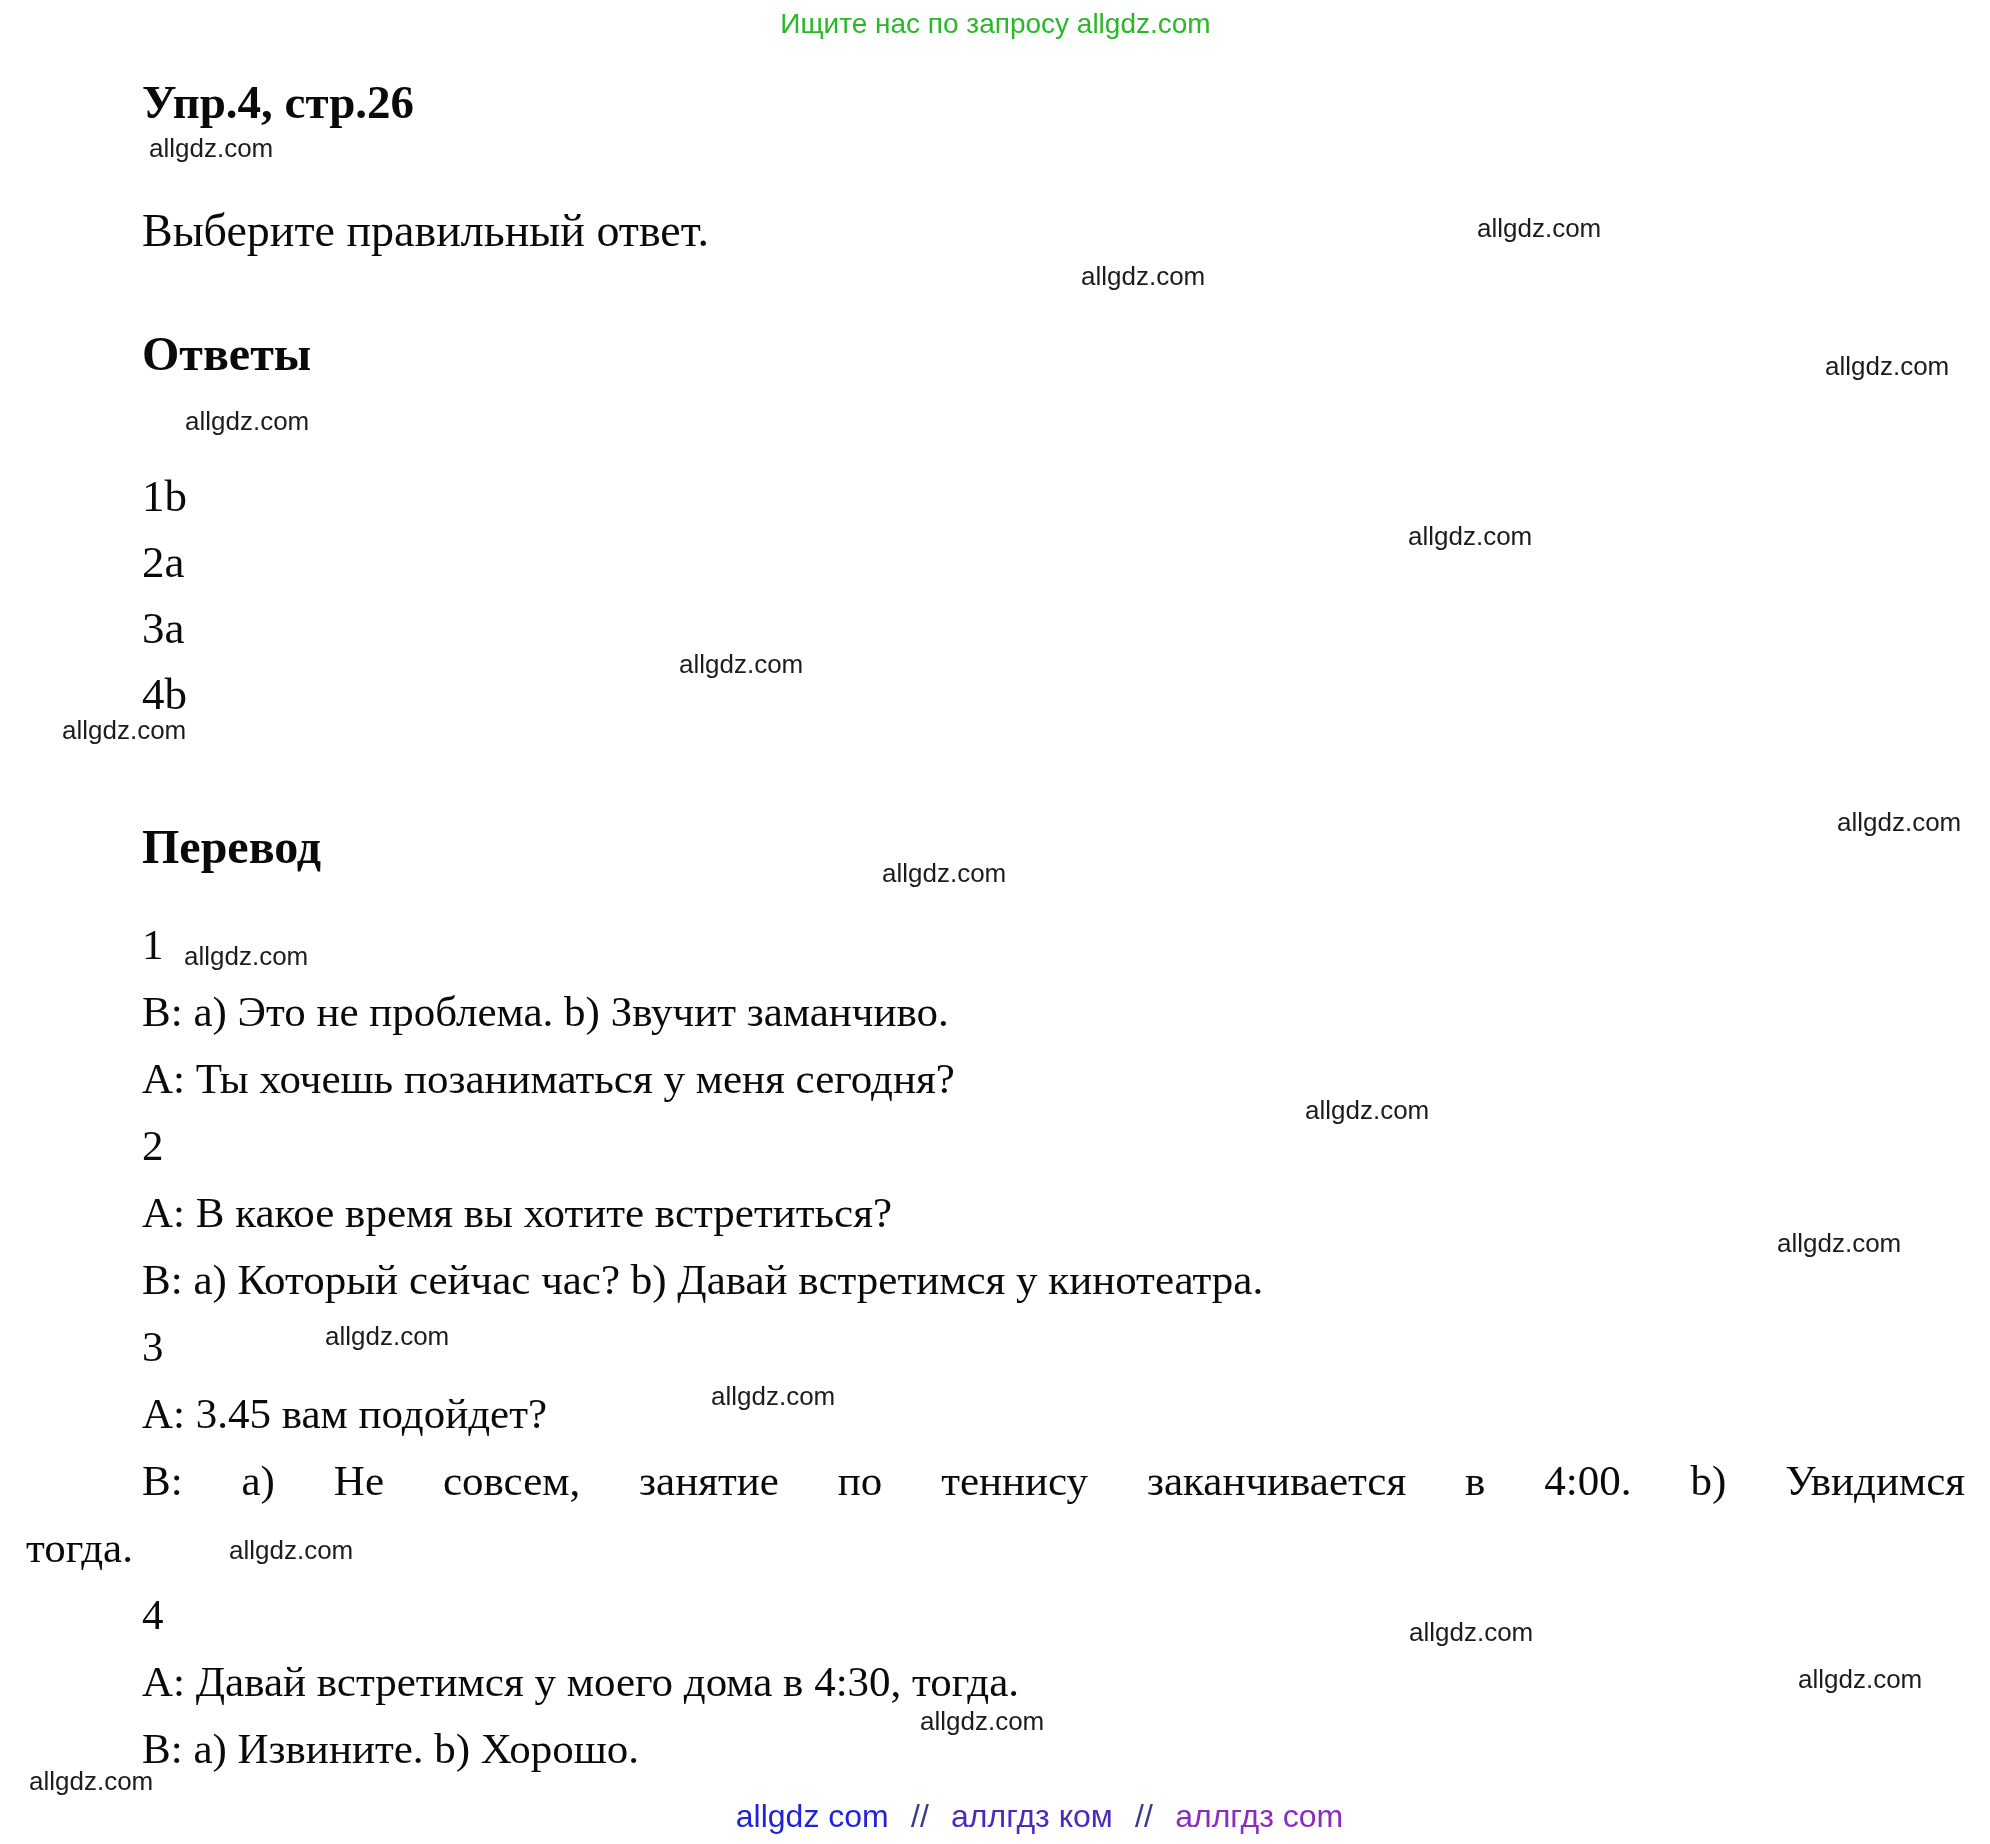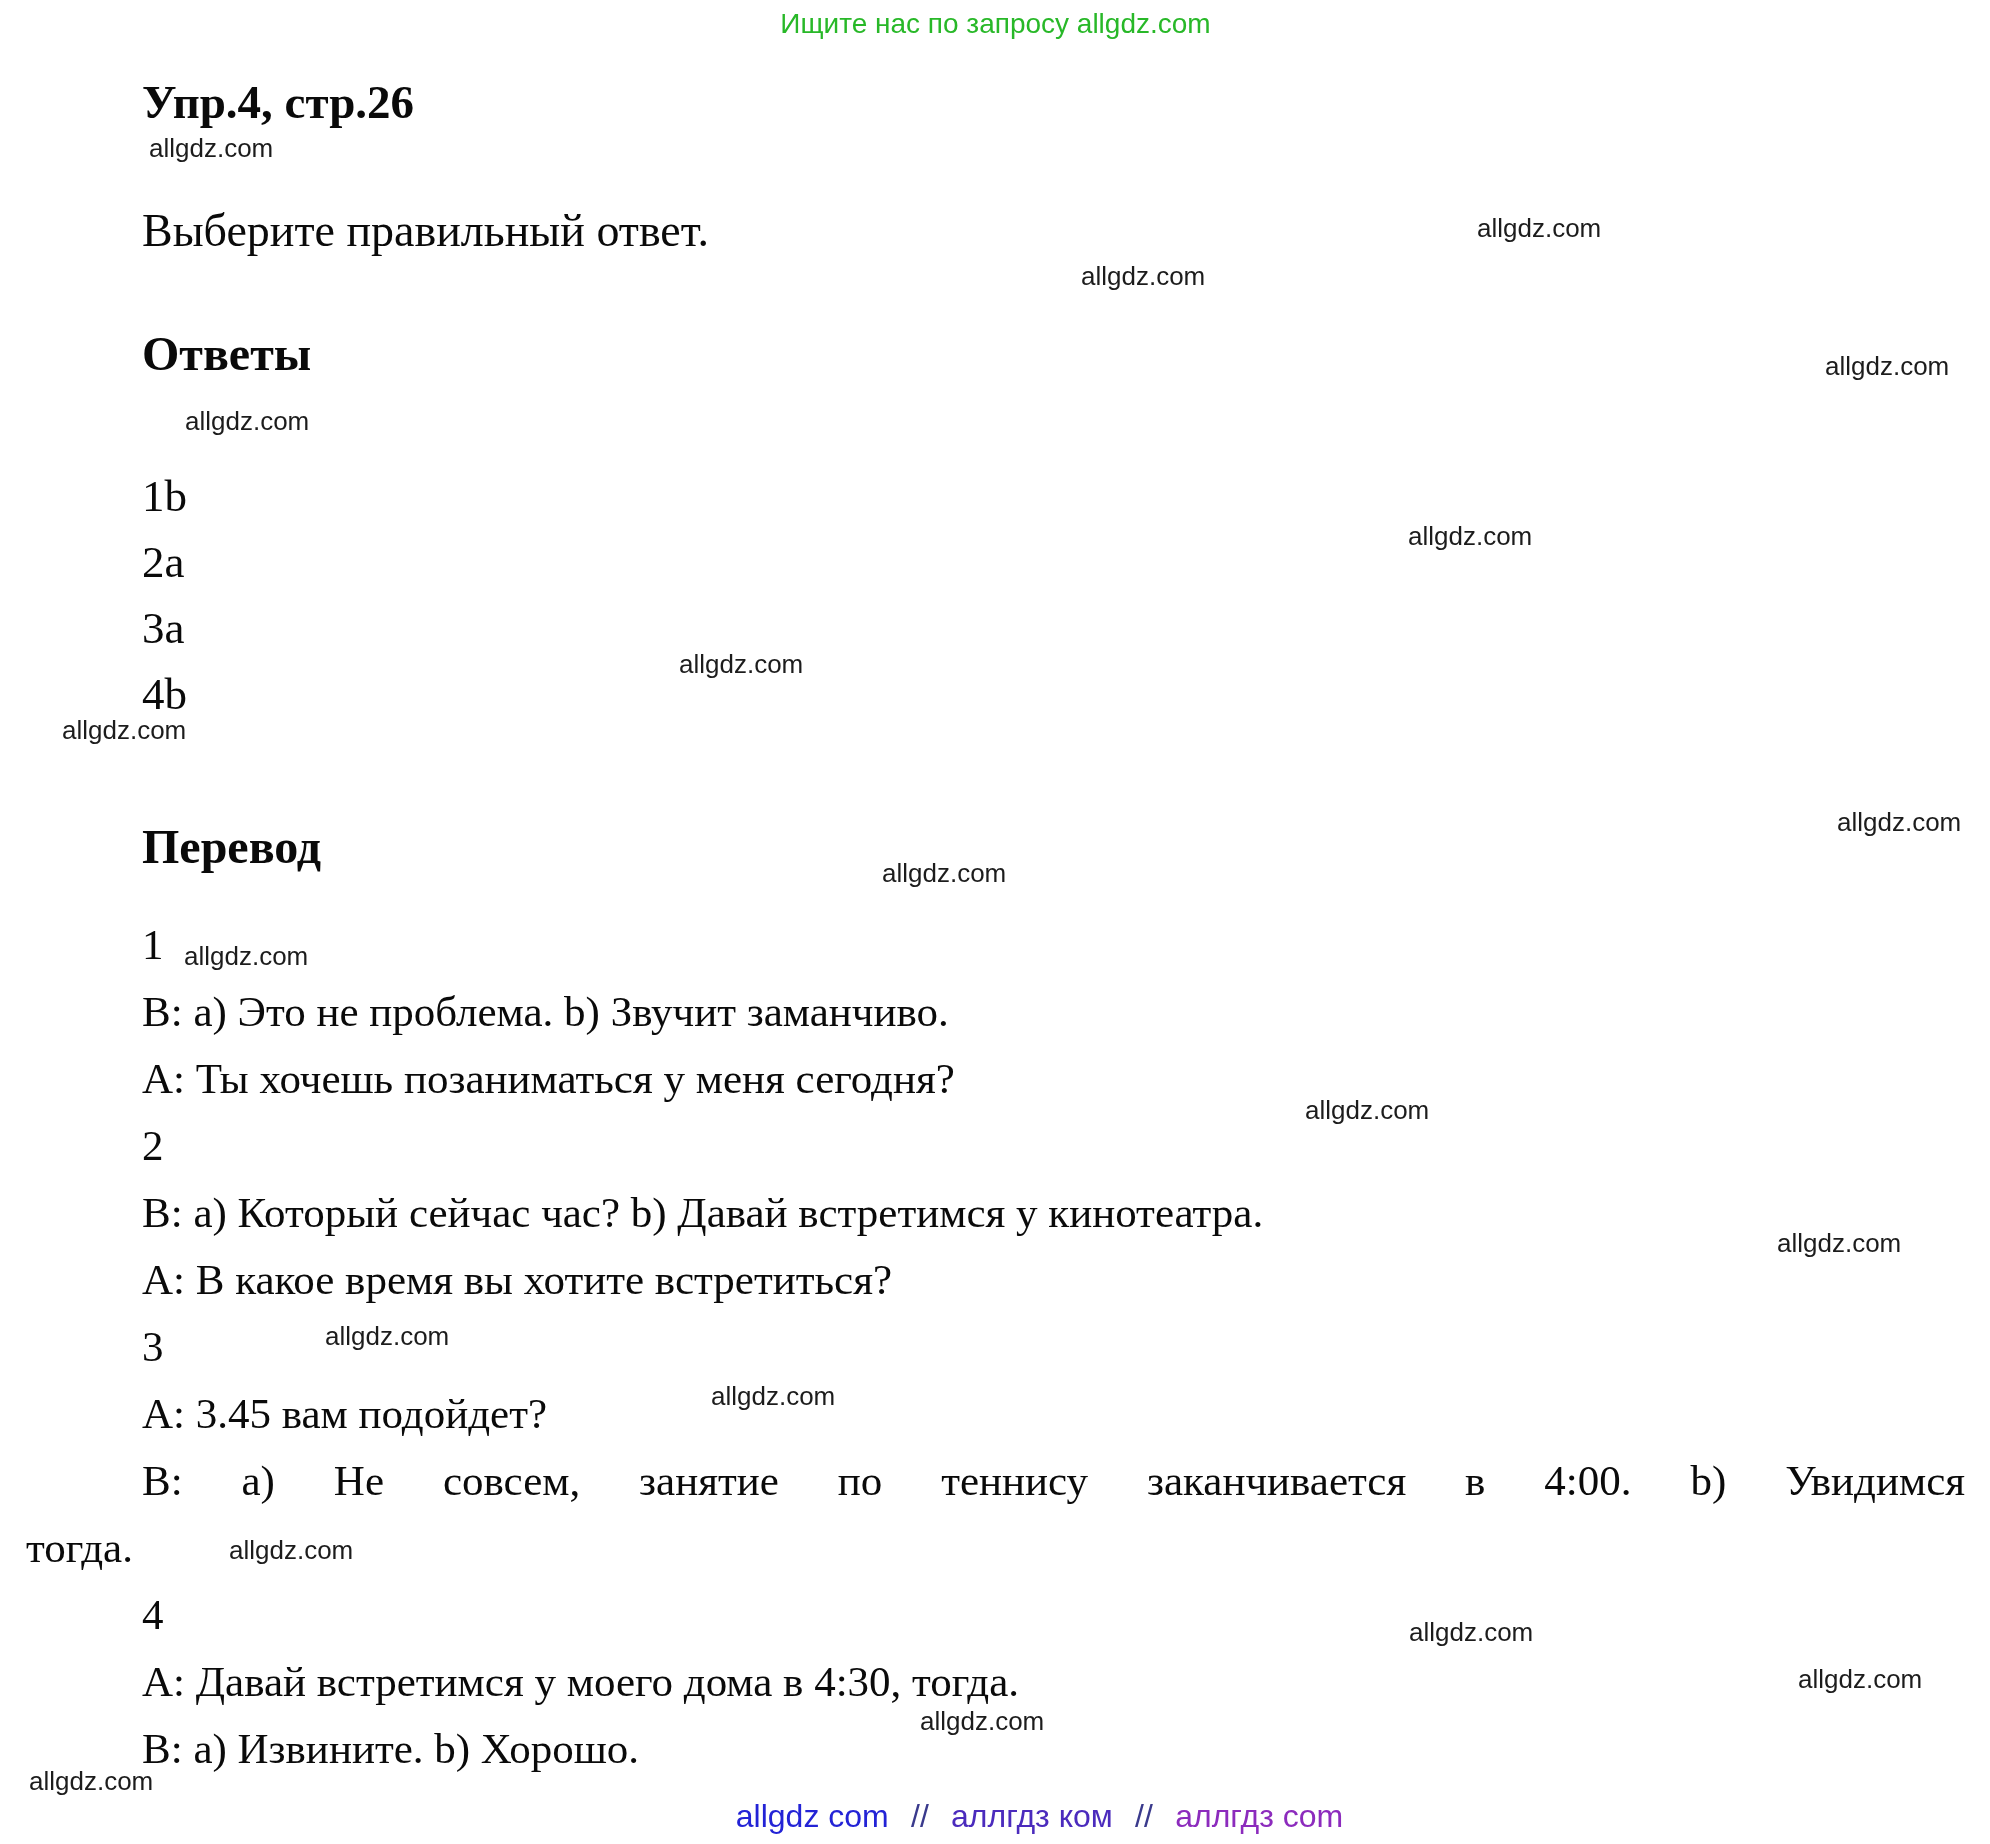--- a/index.html
+++ b/index.html
@@ -110,22 +110,22 @@
     <div>4b</div>
   </div>
 
   <div class="translation-heading">Перевод</div>
 
   <div class="dialogues">
     <div class="line">1</div>
     <div class="line">B: a) Это не проблема. b) Звучит заманчиво.</div>
     <div class="line">A: Ты хочешь позаниматься у меня сегодня?</div>
     <div class="line">2</div>
+    <div class="line">A: В какое время вы хотите встретиться?</div>
     <div class="line">B: a) Который сейчас час? b) Давай встретимся у кинотеатра.</div>
-    <div class="line">A: В какое время вы хотите встретиться?</div>
     <div class="line">3</div>
     <div class="line">A: 3.45 вам подойдет?</div>
     <div class="justify-full">B: a) Не совсем, занятие по теннису заканчивается в 4:00. b) Увидимся</div>
     <div class="wrap-tail">тогда.</div>
     <div class="line">4</div>
     <div class="line">A: Давай встретимся у моего дома в 4:30, тогда.</div>
     <div class="line">B: a) Извините. b) Хорошо.</div>
   </div>
 
   <span class="wm" style="left:149px;  top:133px;">allgdz.com</span>

